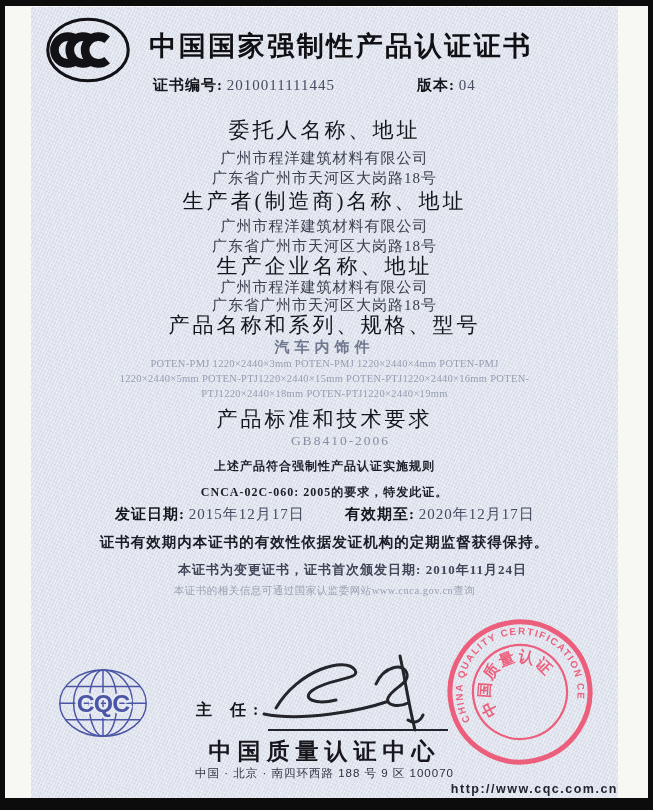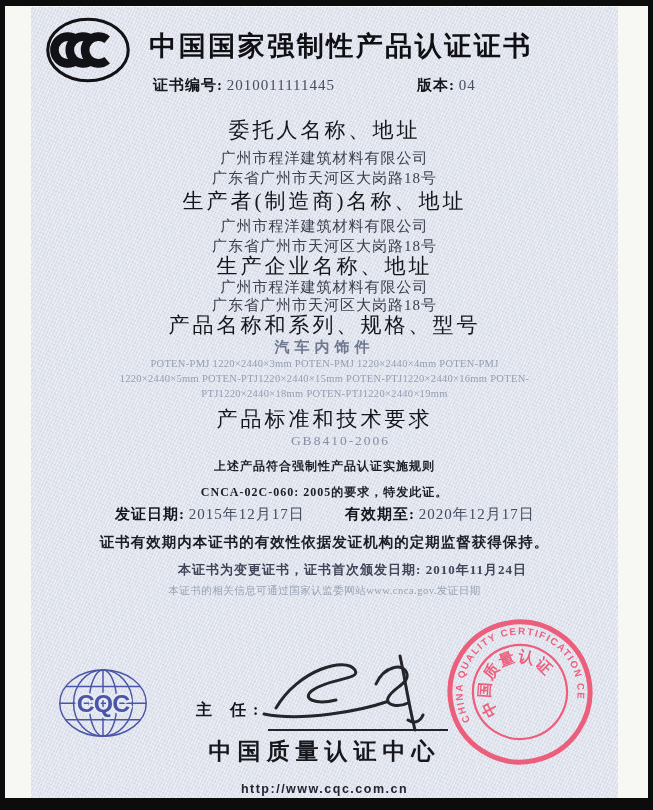--- a/index.html
+++ b/index.html
@@ -25,21 +25,21 @@
   .certrow span{font-size:15px;}
   .lbl{font-weight:bold;color:#15161c;letter-spacing:1px;}
   .val{color:#454b60;letter-spacing:1px;}
   .prodname{font-size:15px;font-weight:bold;color:#6f7890;letter-spacing:5px;}
   .std{font-size:13.5px;color:#858ea3;letter-spacing:2px;}
   .note1{font-size:14.5px;font-weight:bold;letter-spacing:1px;color:#1b1d26;}
   .note2{font-size:13px;color:#3f4457;letter-spacing:1px;font-weight:bold;padding-left:28px;}
   .note3{font-size:10.5px;color:#99a1b4;letter-spacing:.5px;}
   .org{font-family:"Liberation Sans","DejaVu Sans",sans-serif;font-size:23px;font-weight:bold;letter-spacing:6px;color:#16161c;}
   .addr{font-family:"Liberation Sans","DejaVu Sans",sans-serif;font-size:11.5px;color:#2e3140;letter-spacing:1px;}
-  .web{font-family:"Liberation Sans","DejaVu Sans",sans-serif;font-size:12.5px;font-weight:bold;color:#23252e;letter-spacing:1.5px;}
+  .web{font-family:"Liberation Sans","DejaVu Sans",sans-serif;font-size:12.5px;font-weight:bold;color:#23252e;letter-spacing:1.5px;text-align:right;}
   .director{position:absolute;left:165px;top:693px;font-size:16px;font-weight:bold;letter-spacing:7px;color:#15161c;white-space:nowrap;}
   .sigline{position:absolute;left:237px;top:700px;width:180px;height:22px;border-bottom:2px solid #23242b;}
   svg{display:block;}
 </style>
 </head>
 <body>
 
 <div class="sheet"></div>
 
 <div class="paper">
@@ -94,21 +94,21 @@
       <span class="val">2015年12月17日</span>
     </span>
     <span style="position:absolute;left:314px;top:498px;font-size:15px;white-space:nowrap;">
       <span class="lbl">有效期至:</span>
       <span class="val">2020年12月17日</span>
     </span>
   </div>
 
   <div class="line note1" style="top:526px;">证书有效期内本证书的有效性依据发证机构的定期监督获得保持。</div>
   <div class="line note2" style="top:554px;">本证书为变更证书，证书首次颁发日期: 2010年11月24日</div>
-  <div class="line note3" style="top:577px;">本证书的相关信息可通过国家认监委网站www.cnca.gov.发证日期</div>
+  <div class="line note3" style="top:577px;">本证书的相关信息可通过国家认监委网站www.cnca.gov.cn查询</div>
 
   <svg style="position:absolute;left:26px;top:661px;" width="92" height="74" viewBox="0 0 100 80">
     <g stroke="#4b55a5" stroke-width="1.6" fill="none">
       <ellipse cx="50" cy="38" rx="47" ry="36"></ellipse>
       <ellipse cx="50" cy="38" rx="32" ry="36"></ellipse>
       <ellipse cx="50" cy="38" rx="15" ry="36"></ellipse>
       <line x1="50" y1="2" x2="50" y2="74"></line>
       <line x1="3" y1="38" x2="97" y2="38"></line>
       <line x1="9.5" y1="20" x2="90.5" y2="20"></line>
       <line x1="9.5" y1="56" x2="90.5" y2="56"></line>
@@ -123,20 +123,21 @@
       <path d="M 18,58 C 40,20 88,6 97,20 C 103,30 72,28 55,40 C 42,49 58,55 78,50"></path>
       <path d="M 6,64 C 45,72 105,60 128,52"></path>
       <path d="M 118,34 C 126,16 146,12 149,24 C 151,34 134,38 130,48 C 127,55 140,58 150,53"></path>
       <path d="M 142,6 C 147,28 150,52 157,80"></path>
       <path d="M 150,70 C 156,74 162,72 165,65"></path>
     </g>
   </svg>
   <div class="sigline"></div>
 
   <div class="line org" style="top:729px;">中国质量认证中心</div>
+  <div class="line addr" style="top:759px;">中国 · 北京 · 南四环西路 188 号 9 区 100070</div>
   <div class="line web" style="top:775px;">http://www.cqc.com.cn</div>
 
   <svg style="position:absolute;left:409px;top:605px;opacity:.88;" width="160" height="160" viewBox="0 0 160 160">
     <defs>
       <path id="arcEn" d="M 26,99.7 A 57.5 57.5 0 1 1 134,99.7"></path>
       <path id="arcCn" d="M 50.5,85.2 A 30 30 0 1 1 109.5,85.2"></path>
     </defs>
     <g transform="rotate(-12 80 80)">
       <circle cx="80" cy="80" r="70" fill="none" stroke="#ee4d6d" stroke-width="5"></circle>
       <circle cx="80" cy="80" r="47" fill="none" stroke="#ee4d6d" stroke-width="2.2"></circle>

